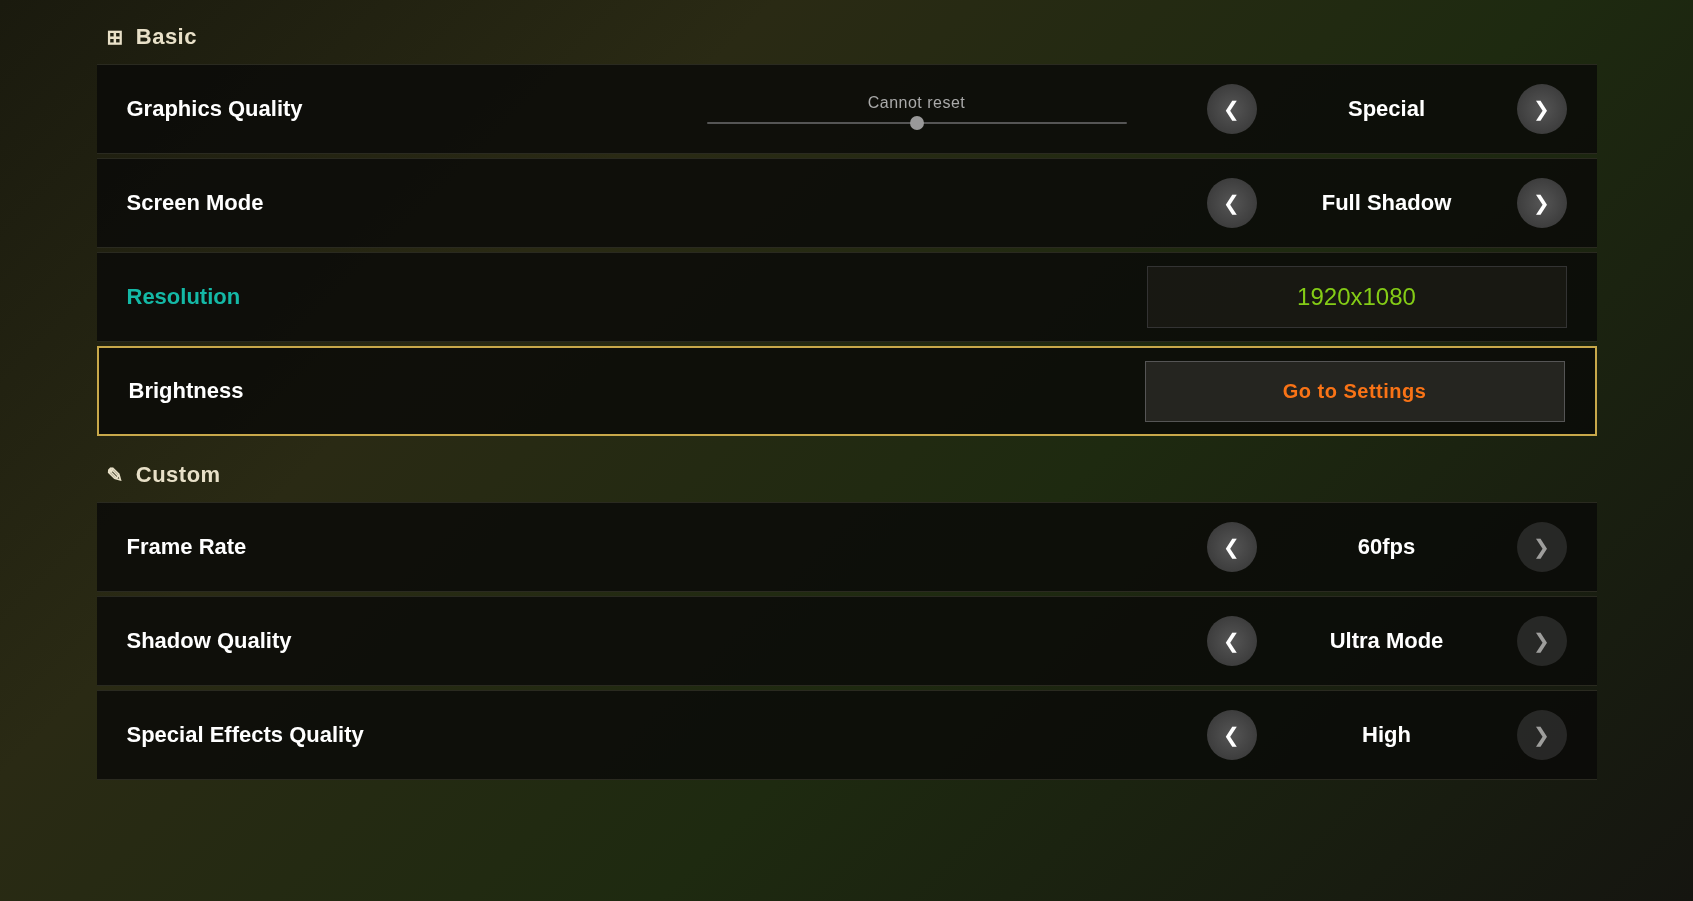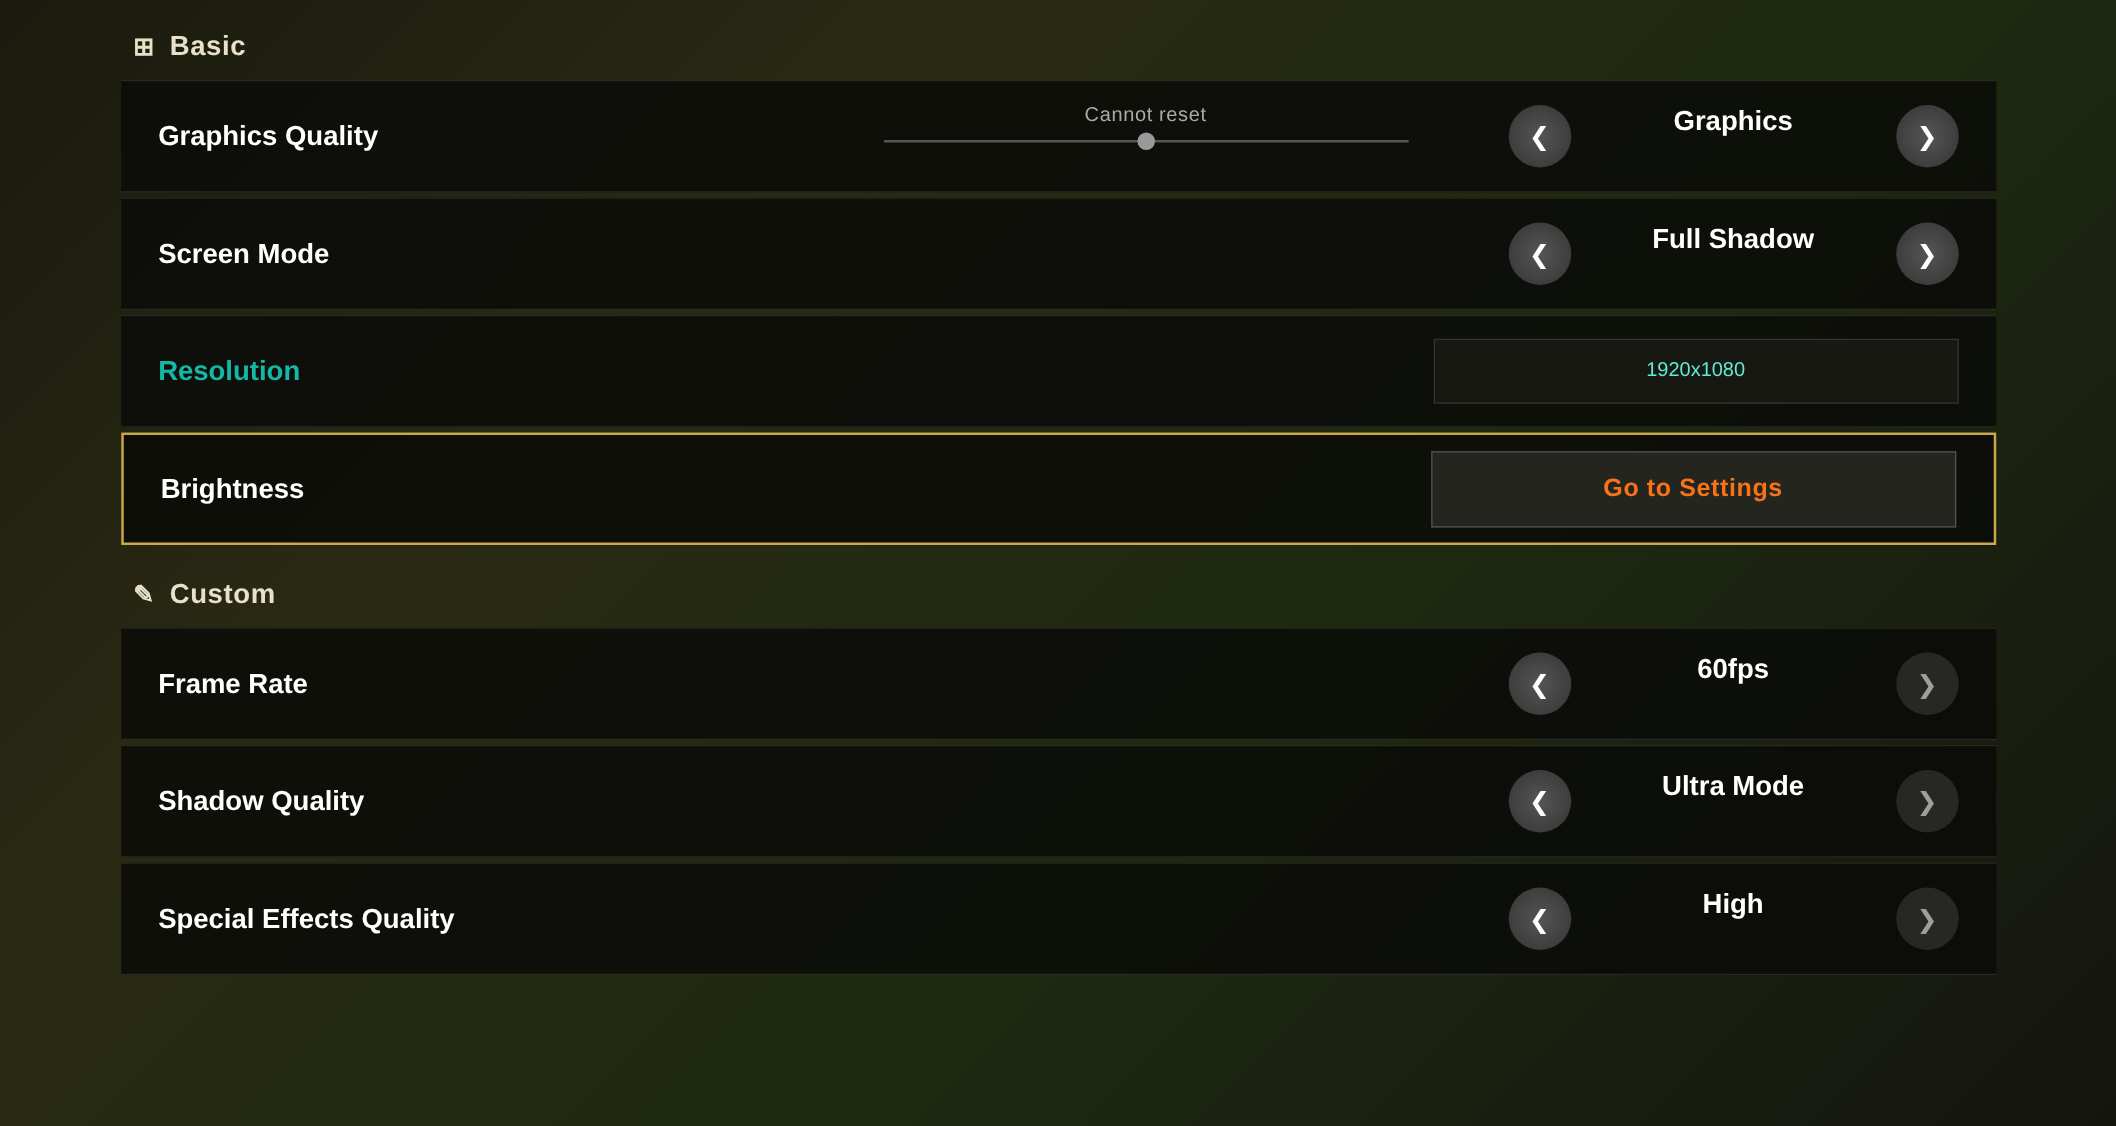--- a/index.html
+++ b/index.html
@@ -68,21 +68,21 @@
       font-weight: bold;
     }
 
     .setting-label.disabled {
       color: #14b8a6;
     }
 
     .setting-control {
       flex: 1;
       display: flex;
-      align-items: flex-start;
+      align-items: center;
       justify-content: flex-end;
       gap: 0;
     }
 
     .nav-btn {
       width: 50px;
       height: 50px;
       border-radius: 50%;
       border: none;
       cursor: pointer;
@@ -131,22 +131,22 @@
       padding: 18px 80px;
       cursor: pointer;
       letter-spacing: 0.5px;
       min-width: 420px;
       text-align: center;
     }
 
     .resolution-display {
       background: rgba(25, 25, 20, 0.9);
       border: 1px solid #333;
-      color: #5eead4;
-      font-size: 16px;
+      color: #84cc16;
+      font-size: 24px;
       padding: 16px 40px;
       min-width: 420px;
       text-align: center;
     }
 
     .top-slider-area {
       display: flex;
       align-items: center;
       justify-content: center;
       flex: 1;
@@ -192,21 +192,21 @@
   <div class="setting-row">
     <div class="setting-label">Graphics Quality</div>
     <div class="setting-control">
       <div class="top-slider-area">
         <span class="cannot-reset-label">Cannot reset</span>
         <div class="top-slider-track">
           <div class="top-slider-handle"></div>
         </div>
       </div>
       <button class="nav-btn nav-btn-left">❮</button>
-      <div class="setting-value">Graphics</div>
+      <div class="setting-value">Special</div>
       <button class="nav-btn nav-btn-right">❯</button>
     </div>
   </div>
 
   <div class="setting-row">
     <div class="setting-label">Screen Mode</div>
     <div class="setting-control">
       <button class="nav-btn nav-btn-left">❮</button>
       <div class="setting-value">Full Shadow</div>
       <button class="nav-btn nav-btn-right">❯</button>

